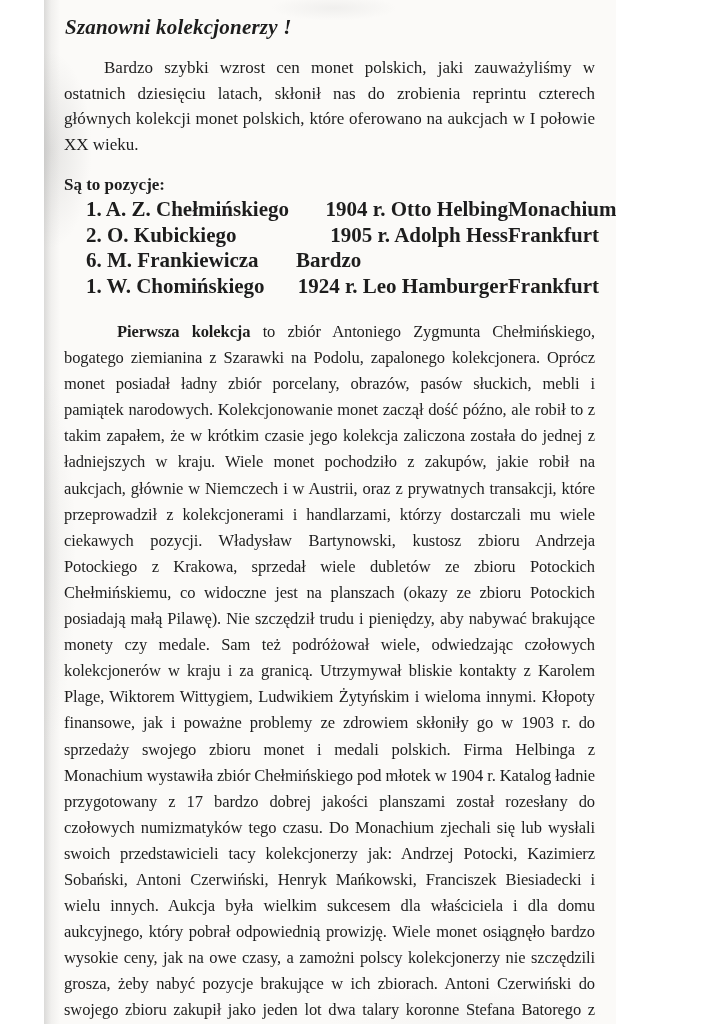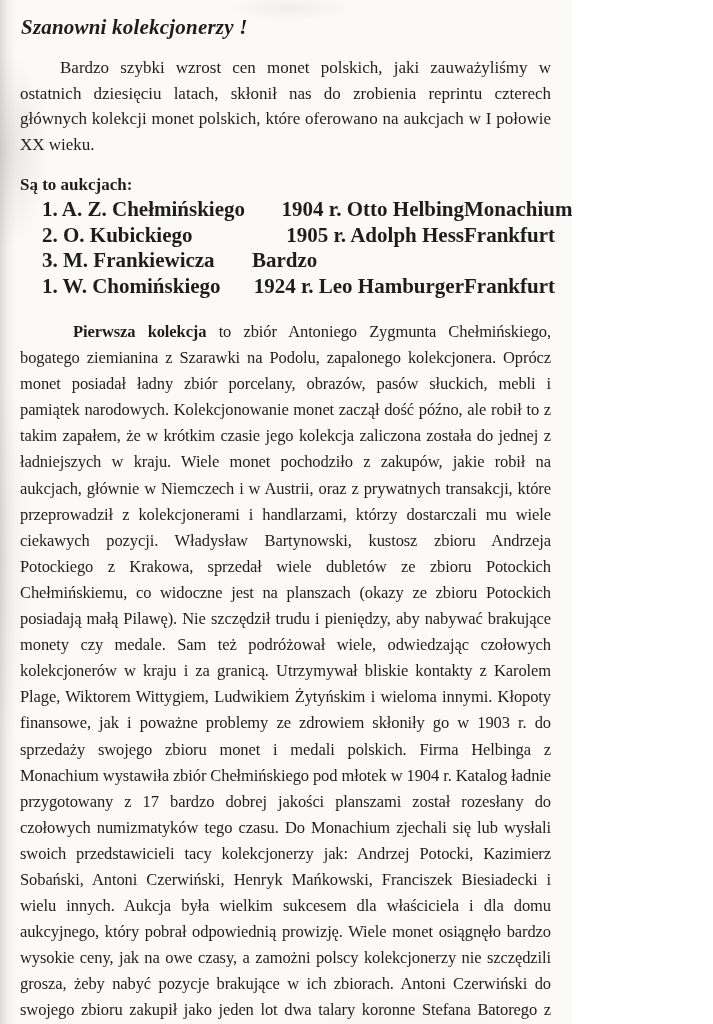--- a/index.html
+++ b/index.html
@@ -14,20 +14,21 @@
     overflow: hidden;
     background:
       radial-gradient(ellipse 90px 18px at 290px 8px, rgba(190,190,190,0.18), transparent 70%),
       radial-gradient(ellipse 120px 22px at 660px 12px, rgba(190,190,190,0.14), transparent 70%),
       radial-gradient(ellipse 60px 140px at 6px 150px, rgba(150,150,150,0.22), transparent 70%),
       radial-gradient(ellipse 40px 260px at 4px 560px, rgba(160,160,160,0.12), transparent 70%),
       radial-gradient(ellipse 200px 40px at 420px 1015px, rgba(200,200,200,0.10), transparent 70%),
       #fbfaf8;
     color: #1d1d1d;
     font-family: "Liberation Serif", "DejaVu Serif", serif;
+    margin-left: 44px;
   }
   
   .edge-shadow {
     position: absolute;
     left: 0; top: 0; bottom: 0;
     width: 16px;
     background: linear-gradient(to right, rgba(90,90,90,0.20), rgba(120,120,120,0.08) 45%, transparent 100%);
     pointer-events: none;
   }
   .content {
@@ -84,35 +85,35 @@
 
 <div class="page">
   <div class="edge-shadow"></div>
 
   <div class="content">
 
     <h1 class="title">Szanowni kolekcjonerzy !</h1>
 
     <p class="intro">Bardzo szybki wzrost cen monet polskich, jaki zauważyliśmy w ostatnich dziesięciu latach, skłonił nas do zrobienia reprintu czterech głównych kolekcji monet polskich, które oferowano na aukcjach w I połowie XX wieku.</p>
 
-    <p class="collections-heading">Są to aukcjach:</p>
+    <p class="collections-heading">Są to pozycje:</p>
 
     <div class="collections">
       <div class="collection-row">
         <span class="c-name">1. A. Z. Chełmińskiego</span>
         <span class="c-auction">1904 r. Otto Helbing</span>
         <span class="c-city">Monachium</span>
       </div>
       <div class="collection-row">
         <span class="c-name">2. O. Kubickiego</span>
         <span class="c-auction">1905 r. Adolph Hess</span>
         <span class="c-city">Frankfurt</span>
       </div>
       <div class="collection-row">
-        <span class="c-name">3. M. Frankiewicza</span>
+        <span class="c-name">6. M. Frankiewicza</span>
         <span class="c-city">Bardzo</span>
       </div>
       <div class="collection-row">
         <span class="c-name">1. W. Chomińskiego</span>
         <span class="c-auction">1924 r. Leo Hamburger</span>
         <span class="c-city">Frankfurt</span>
       </div>
     </div>
 
     <p class="body-par"><span class="body-lead">Pierwsza kolekcja</span><span> to zbiór Antoniego Zygmunta Chełmińskiego, bogatego ziemianina z Szarawki na Podolu, zapalonego kolekcjonera. Oprócz monet posiadał ładny zbiór porcelany, obrazów, pasów słuckich, mebli i pamiątek narodowych. Kolekcjonowanie monet zaczął dość późno, ale robił to z takim zapałem, że w krótkim czasie jego kolekcja zaliczona została do jednej z ładniejszych w kraju. Wiele monet pochodziło z zakupów, jakie robił na aukcjach, głównie w Niemczech i w Austrii, oraz z prywatnych transakcji, które przeprowadził z kolekcjonerami i handlarzami, którzy dostarczali mu wiele ciekawych pozycji. Władysław Bartynowski, kustosz zbioru Andrzeja Potockiego z Krakowa, sprzedał wiele dubletów ze zbioru Potockich Chełmińskiemu, co widoczne jest na planszach (okazy ze zbioru Potockich posiadają małą Pilawę). Nie szczędził trudu i pieniędzy, aby nabywać brakujące monety czy medale. Sam też podróżował wiele, odwiedzając czołowych kolekcjonerów w kraju i za granicą. Utrzymywał bliskie kontakty z Karolem Plage, Wiktorem Wittygiem, Ludwikiem Żytyńskim i wieloma innymi. Kłopoty finansowe, jak i poważne problemy ze zdrowiem skłoniły go w 1903 r. do sprzedaży swojego zbioru monet i medali polskich. Firma Helbinga z Monachium wystawiła zbiór Chełmińskiego pod młotek w 1904 r. Katalog ładnie przygotowany z 17 bardzo dobrej jakości planszami został rozesłany do czołowych numizmatyków tego czasu. Do Monachium zjechali się lub wysłali swoich przedstawicieli tacy kolekcjonerzy jak: Andrzej Potocki, Kazimierz Sobański, Antoni Czerwiński, Henryk Mańkowski, Franciszek Biesiadecki i wielu innych. Aukcja była wielkim sukcesem dla właściciela i dla domu aukcyjnego, który pobrał odpowiednią prowizję. Wiele monet osiągnęło bardzo wysokie ceny, jak na owe czasy, a zamożni polscy kolekcjonerzy nie szczędzili grosza, żeby nabyć pozycje brakujące w ich zbiorach. Antoni Czerwiński do swojego zbioru zakupił jako jeden lot dwa talary koronne Stefana Batorego z 1580 r. Do zbioru Potockich trafiły pozycje nr 215 i 218 - piękne portugały Zygmunta III Wazy. Nie wszystkie pozycje z katalogu zostały zakupione przez kolekcjonerów. Duża część dostała się w ręce handlarzy, którzy później sprzedawali monety jeszcze przez wiele lat. Dla przykładu 90 dukatówka z 1621 r. została sprzedana za 3 tysiące marek. Polscy kolekcjonerzy odstąpili od licytacji już przy cenie 2 tysięcy marek, ale handlarze podbili ją do kwoty 3 tysięcy. Po aukcji próbowali sprzedać tę monetę z zyskiem. W Europie nie znaleźli nabywcy, ostatecznie monetę przewieziono w 1908 r. do Ameryki, gdzie dołączyła do kolekcji największego kolekcjonera wszechczasów Virgio Branta z Chicago. W 1941 r. 90 dukatówka została sprzedana przez spadkobierców Branta za 1500 dolarów królowi Egiptu Farukowi. Gdy zbiory Faruka wystawiono na licytację w 1954 r., nowy właściciel kupił ją za 845 funtów egipskich. Objechała cały świat. Wiele monet z kolekcji Chełmińskiego trafia jeszcze na dzisiejsze aukcje. Przykładem może być ½ talara koronnego Jana Kazimierza z 1649 r. który wystawiony był na aukcji w Łodzi w kwietniu 2004 r.(katalog „Hobbista” pozycja nr 391). W 1997 r. zakupiłem talara koronnego z 1650 r. z mennicy bydgoskiej, zdobi on teraz moją kolekcję.</span></p>

